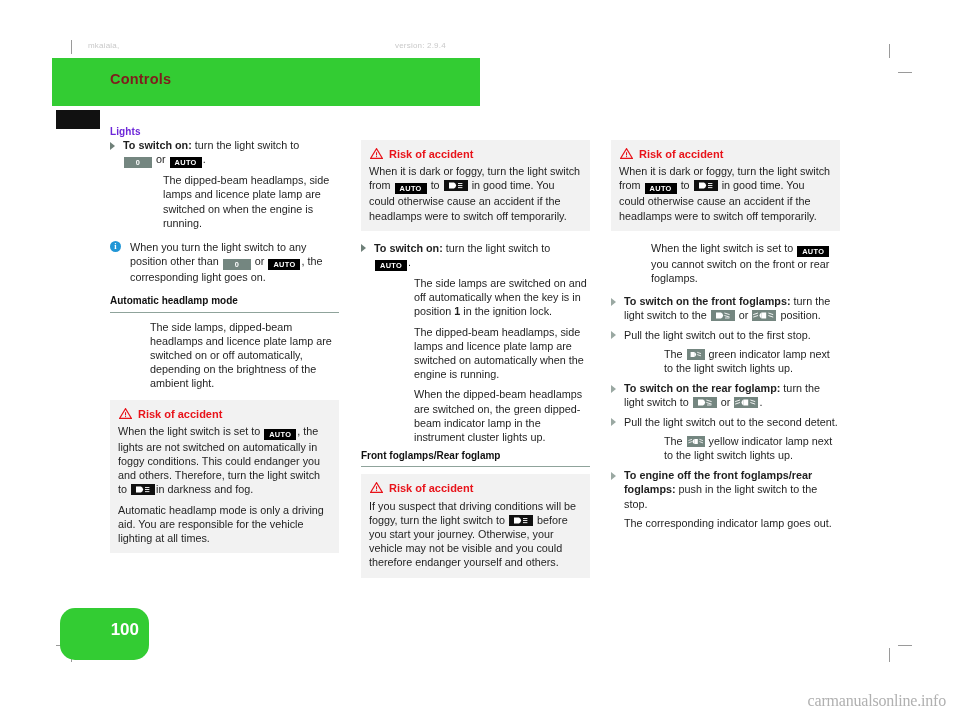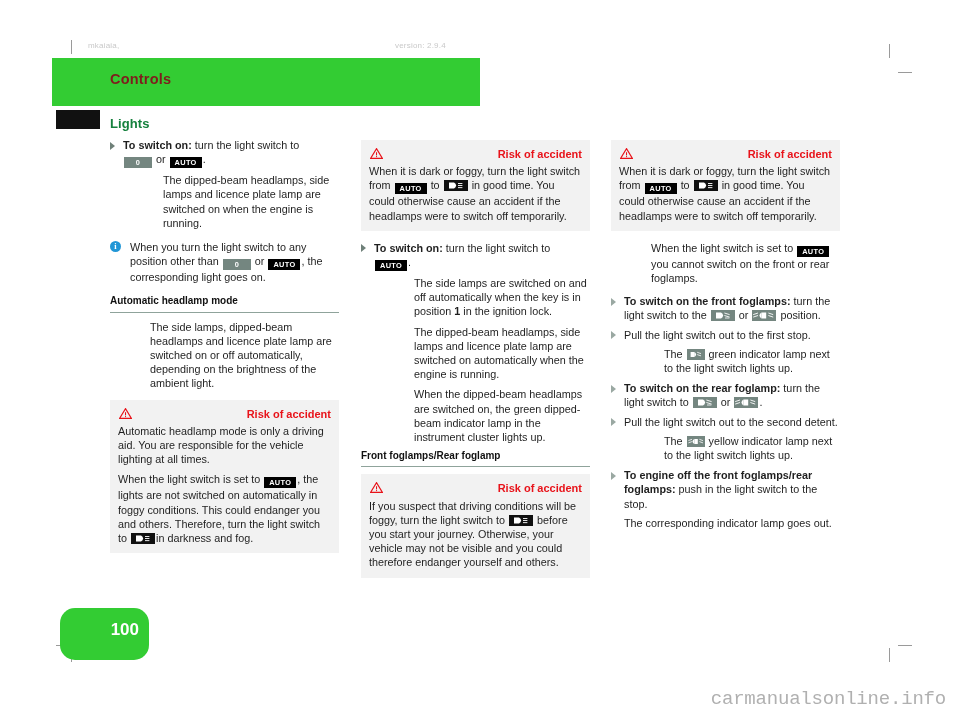--- a/index.html
+++ b/index.html
@@ -34,22 +34,22 @@
     color:#7f1d1d;font-size:14.5px;font-weight:bold;letter-spacing:.2px;
   }
 
   
   .thumbtab{
     position:absolute;left:56px;top:110px;width:44px;height:19px;background:#111111;
   }
 
   
   .sectiontitle{
-    position:absolute;left:110px;top:116px;
-    font-size:13px;font-weight:bold;color:#15803d;letter-spacing:.1px;
+    position:absolute;left:110px;top:126px;
+    font-size:10px;font-weight:bold;color:#6d28d9;letter-spacing:.1px;
   }
 
   
   .col{position:absolute;top:138px;width:229px;font-size:10.8px;line-height:14.2px;color:#1f1f1f;}
   .col.c1{left:110px;}
   .col.c2{left:361px;top:140px;}
   .col.c3{left:611px;top:140px;}
   .para{margin-bottom:9px;margin-left:40px;}
   .para.tight{margin-bottom:6px;}
 
@@ -65,21 +65,21 @@
   
   .note{position:relative;padding-left:20px;margin-top:10px;margin-bottom:10px;}
   .note .iicon{
     position:absolute;left:0;top:1px;width:11px;height:11px;border-radius:50%;
     background:#2196d6;color:#fff;font-size:8.5px;font-weight:bold;line-height:11px;text-align:center;
     font-family:"Liberation Serif", serif;
   }
 
   
   .warnbox{background:#f2f2f2;padding:7px 8px 8px 8px;margin-bottom:10px;}
-  .warnhead{position:relative;padding-left:20px;margin-bottom:3px;text-align:right;}
+  .warnhead{position:relative;padding-left:20px;margin-bottom:3px;}
   .warnhead .wtitle{color:#e8131a;font-weight:bold;font-size:11px;}
   .warnhead .tri-warn{
     position:absolute;left:1px;top:1px;width:13px;height:11px;
   }
   .warnbox .wp{margin-bottom:6px;}
   .warnbox .wp:last-child{margin-bottom:0;}
 
   
   .subhead{
     font-weight:bold;font-size:10px;color:#111;
@@ -106,22 +106,22 @@
   .pagenum{
     position:absolute;left:60px;top:608px;width:89px;height:52px;background:#33cc33;border-radius:15px;
   }
   .pagenum span{
     position:absolute;right:10px;top:12px;color:#ffffff;font-size:17px;font-weight:bold;
   }
 
   
   .watermark{
     position:absolute;right:14px;bottom:8px;
-    font-size:19px;color:#b0b0b0;letter-spacing:-.2px;
-    font-family:Liberation Mono, monospace;
+    font-size:16px;color:#b0b0b0;letter-spacing:-.2px;
+    font-family:Liberation Serif, serif;
   }
 </style>
 </head>
 <body>
 
 <div class="page">
 
   <div class="cropmark cm-v" style="left:71px;top:40px;"></div>
   <div class="cropmark cm-h" style="left:56px;top:70px;"></div>
   <div class="cropmark cm-v" style="left:889px;top:44px;"></div>
@@ -167,34 +167,34 @@
 
     <div class="warnbox">
       <div class="warnhead">
         <svg class="tri-warn" viewBox="0 0 13 11">
           <path d="M6.5 0.6 L12.4 10.4 L0.6 10.4 Z" fill="none" stroke="#e8131a" stroke-width="1.1"></path>
           <rect x="6.0" y="4.2" width="1.05" height="3.2" fill="#e8131a"></rect>
           <rect x="6.0" y="8.1" width="1.05" height="1.05" fill="#e8131a"></rect>
         </svg>
         <span class="wtitle">Risk of accident</span>
       </div>
-      <div class="wp">Automatic headlamp mode is only a driving aid. You are responsible for the vehicle lighting at all times.</div>
       <div class="wp">
         <span>When the light switch is set to</span>
         <span class="badge dark">AUTO</span><span>, the lights are not switched on automatically in foggy conditions. This could endanger you and others. Therefore, turn the light switch to</span>
         <span class="badge icon black">
           <svg width="24" height="11" viewBox="0 0 24 11">
             <rect x="5" y="2.5" width="5" height="6" fill="#fff"></rect>
             <path d="M10 2.5 a3.2 3.2 0 0 1 0 6 Z" fill="#fff"></path>
             <rect x="14" y="3" width="4.4" height="0.9" fill="#fff"></rect>
             <rect x="14" y="5.1" width="4.4" height="0.9" fill="#fff"></rect>
             <rect x="14" y="7.2" width="4.4" height="0.9" fill="#fff"></rect>
           </svg>
         </span><span>in darkness and fog.</span>
       </div>
+      <div class="wp">Automatic headlamp mode is only a driving aid. You are responsible for the vehicle lighting at all times.</div>
     </div>
   </div>
 
   <div class="col c2">
 
     <div class="warnbox">
       <div class="warnhead">
         <svg class="tri-warn" viewBox="0 0 13 11">
           <path d="M6.5 0.6 L12.4 10.4 L0.6 10.4 Z" fill="none" stroke="#e8131a" stroke-width="1.1"></path>
           <rect x="6.0" y="4.2" width="1.05" height="3.2" fill="#e8131a"></rect>

